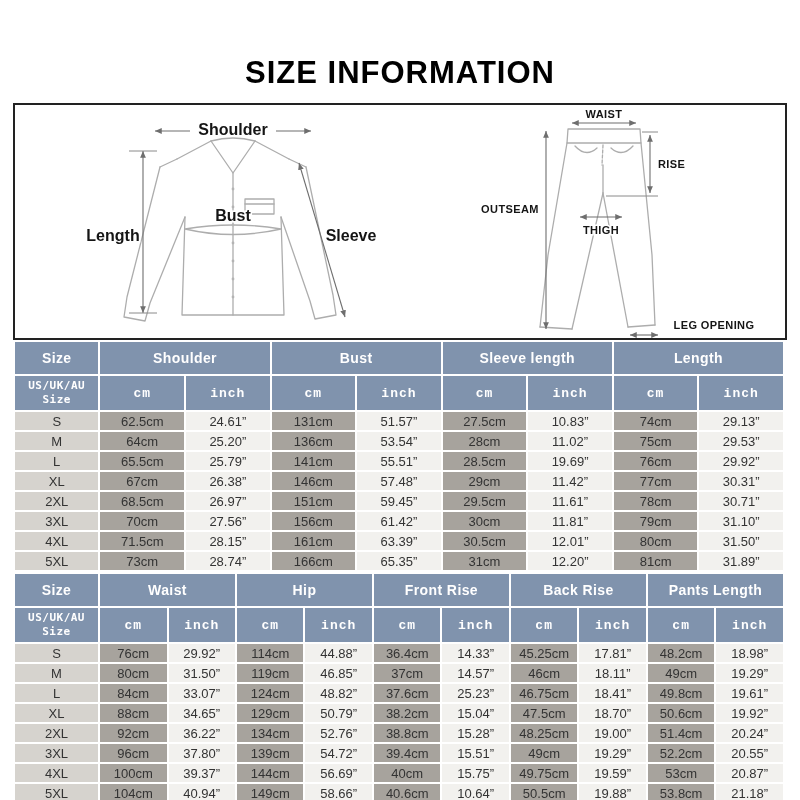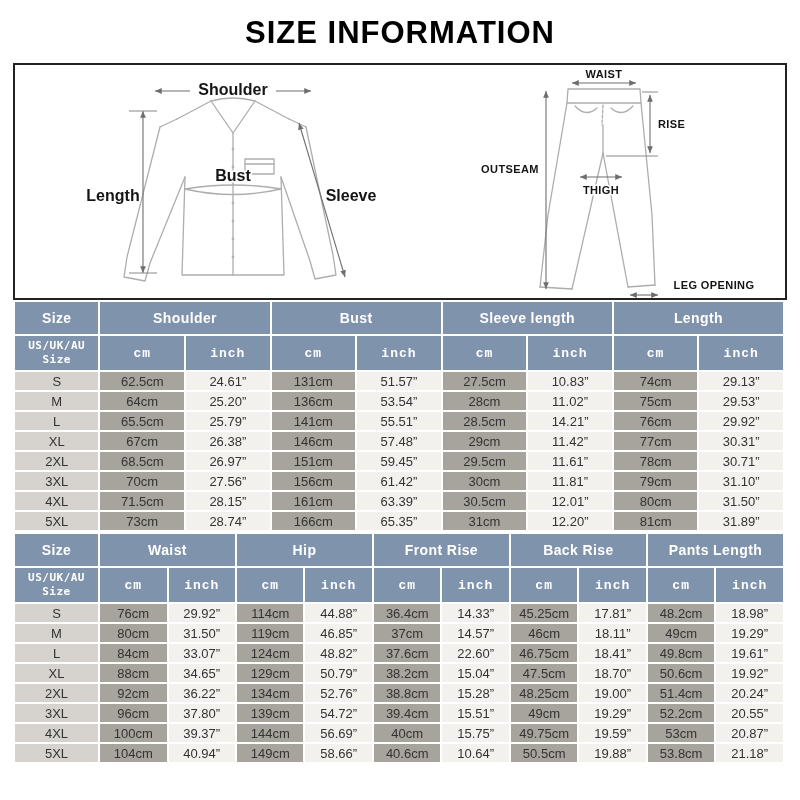--- a/index.html
+++ b/index.html
@@ -1,20 +1,20 @@
 <!DOCTYPE html>
 <html style="--header-bg: #8093AD; --header-text: #FFFFFF; --size-cell-bg: #D6D3CE; --cm-cell-bg: #A7A39D; --inch-cell-bg: #F2F1EE; --data-text: #333333; --sketch-line: #ADADAD;"><head>
 <meta charset="utf-8">
 <style>
   html,body{margin:0;padding:0;background:#fff;}
   body{width:800px;height:800px;font-family:"Liberation Sans",sans-serif;overflow:hidden;}
 
   .title{
     text-align:center;font-weight:bold;font-size:31px;line-height:36px;
-    letter-spacing:1px;color:#000;padding:15px 0 12px;
+    letter-spacing:1px;color:#000;padding:15px 0 12px;margin-top:40px;
   }
 
   .diagram-box{
     margin:0 13px;border:2px solid #222;height:233px;background:#fff;
     display:flex;align-items:stretch;
   }
   .diagram-box svg{width:50%;height:100%;display:block;}
 
   .cloth path,.cloth rect{fill:none;stroke:#adadad;stroke-width:1.3;stroke-linejoin:round;stroke-linecap:round;}
   .cloth .btn{fill:#b3b3b3;stroke:none;}
@@ -202,21 +202,21 @@
           <td class="cm">75cm</td>
           <td class="inch">29.53”</td>
         </tr>
         <tr>
           <td class="size">L</td>
           <td class="cm">65.5cm</td>
           <td class="inch">25.79”</td>
           <td class="cm">141cm</td>
           <td class="inch">55.51”</td>
           <td class="cm">28.5cm</td>
-          <td class="inch">14.21”</td>
+          <td class="inch">19.69”</td>
           <td class="cm">76cm</td>
           <td class="inch">29.92”</td>
         </tr>
         <tr>
           <td class="size">XL</td>
           <td class="cm">67cm</td>
           <td class="inch">26.38”</td>
           <td class="cm">146cm</td>
           <td class="inch">57.48”</td>
           <td class="cm">29cm</td>
@@ -335,21 +335,21 @@
           <td class="cm">49cm</td>
           <td class="inch">19.29”</td>
         </tr>
         <tr>
           <td class="size">L</td>
           <td class="cm">84cm</td>
           <td class="inch">33.07”</td>
           <td class="cm">124cm</td>
           <td class="inch">48.82”</td>
           <td class="cm">37.6cm</td>
-          <td class="inch">22.60”</td>
+          <td class="inch">25.23”</td>
           <td class="cm">46.75cm</td>
           <td class="inch">18.41”</td>
           <td class="cm">49.8cm</td>
           <td class="inch">19.61”</td>
         </tr>
         <tr>
           <td class="size">XL</td>
           <td class="cm">88cm</td>
           <td class="inch">34.65”</td>
           <td class="cm">129cm</td>

